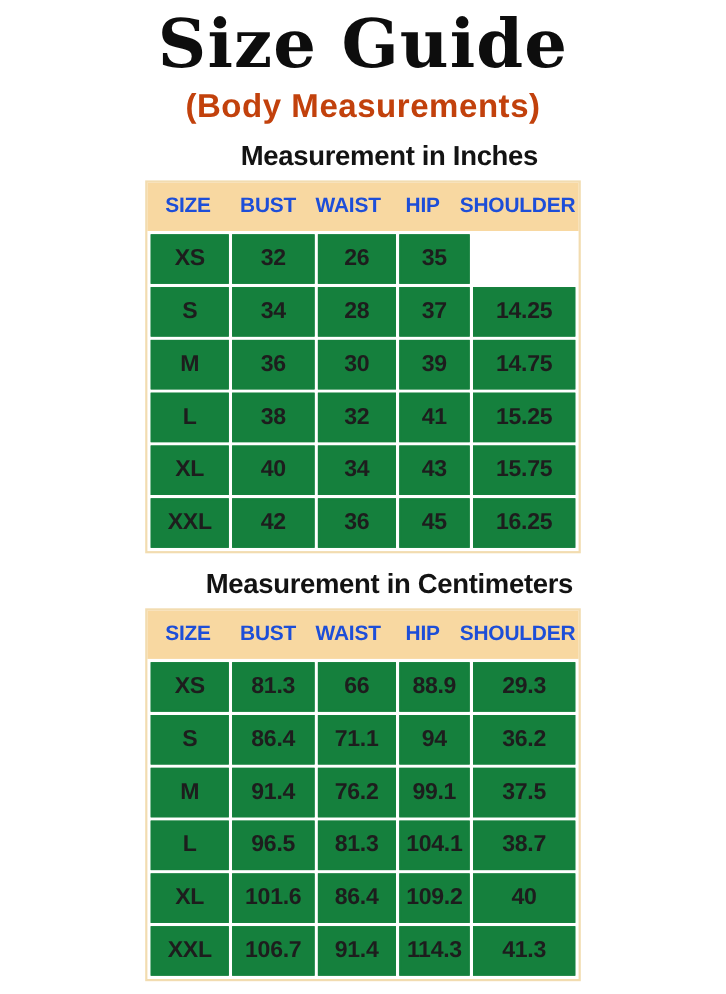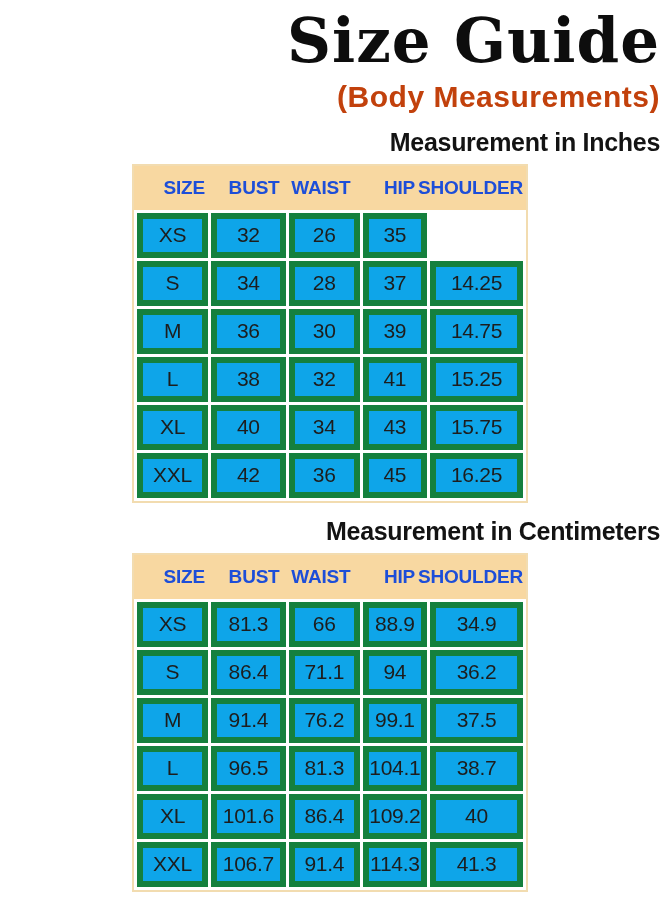--- a/index.html
+++ b/index.html
@@ -9,21 +9,21 @@
     height: 904px;
     background: #ffffff;
     font-family: "Liberation Sans", sans-serif;
     overflow: hidden;
   }
 
   .page {
     width: 660px;
     height: 684px;
     padding-top: 6px;
-    text-align: right;
+    text-align: center;
   }
 
   .title {
     font-family: "DejaVu Serif", "Liberation Serif", serif;
     font-weight: 700;
     font-size: 61px;
     line-height: 1.14;
     letter-spacing: 1px;
     color: #0d0d0d;
   }
@@ -80,27 +80,27 @@
 
   .tbody {
     padding: 3px;
     display: grid;
     row-gap: 3px;
   }
 
   .body-row { }
 
   .td-cell {
-    border: 6px solid #15803d;
-    background: #0ea5e9;
+    border: 2px solid #15803d;
+    background: #15803d;
     height: 45px;
     display: flex;
     align-items: center;
     justify-content: center;
-    font-weight: 400;
+    font-weight: 700;
     font-stretch: condensed;
     font-size: 21px;
     letter-spacing: -0.3px;
     color: #1d1d1d;
   }
 
   .section-cm .table-heading {
     margin-top: 14px;
   }
 </style>
@@ -178,21 +178,21 @@
           <div class="th-cell">WAIST</div>
           <div class="th-cell">HIP</div>
           <div class="th-cell">SHOULDER</div>
         </div>
         <div class="tbody">
           <div class="body-row">
             <div class="td-cell">XS</div>
             <div class="td-cell">81.3</div>
             <div class="td-cell">66</div>
             <div class="td-cell">88.9</div>
-            <div class="td-cell">34.9</div>
+            <div class="td-cell">29.3</div>
           </div>
           <div class="body-row">
             <div class="td-cell">S</div>
             <div class="td-cell">86.4</div>
             <div class="td-cell">71.1</div>
             <div class="td-cell">94</div>
             <div class="td-cell">36.2</div>
           </div>
           <div class="body-row">
             <div class="td-cell">M</div>

